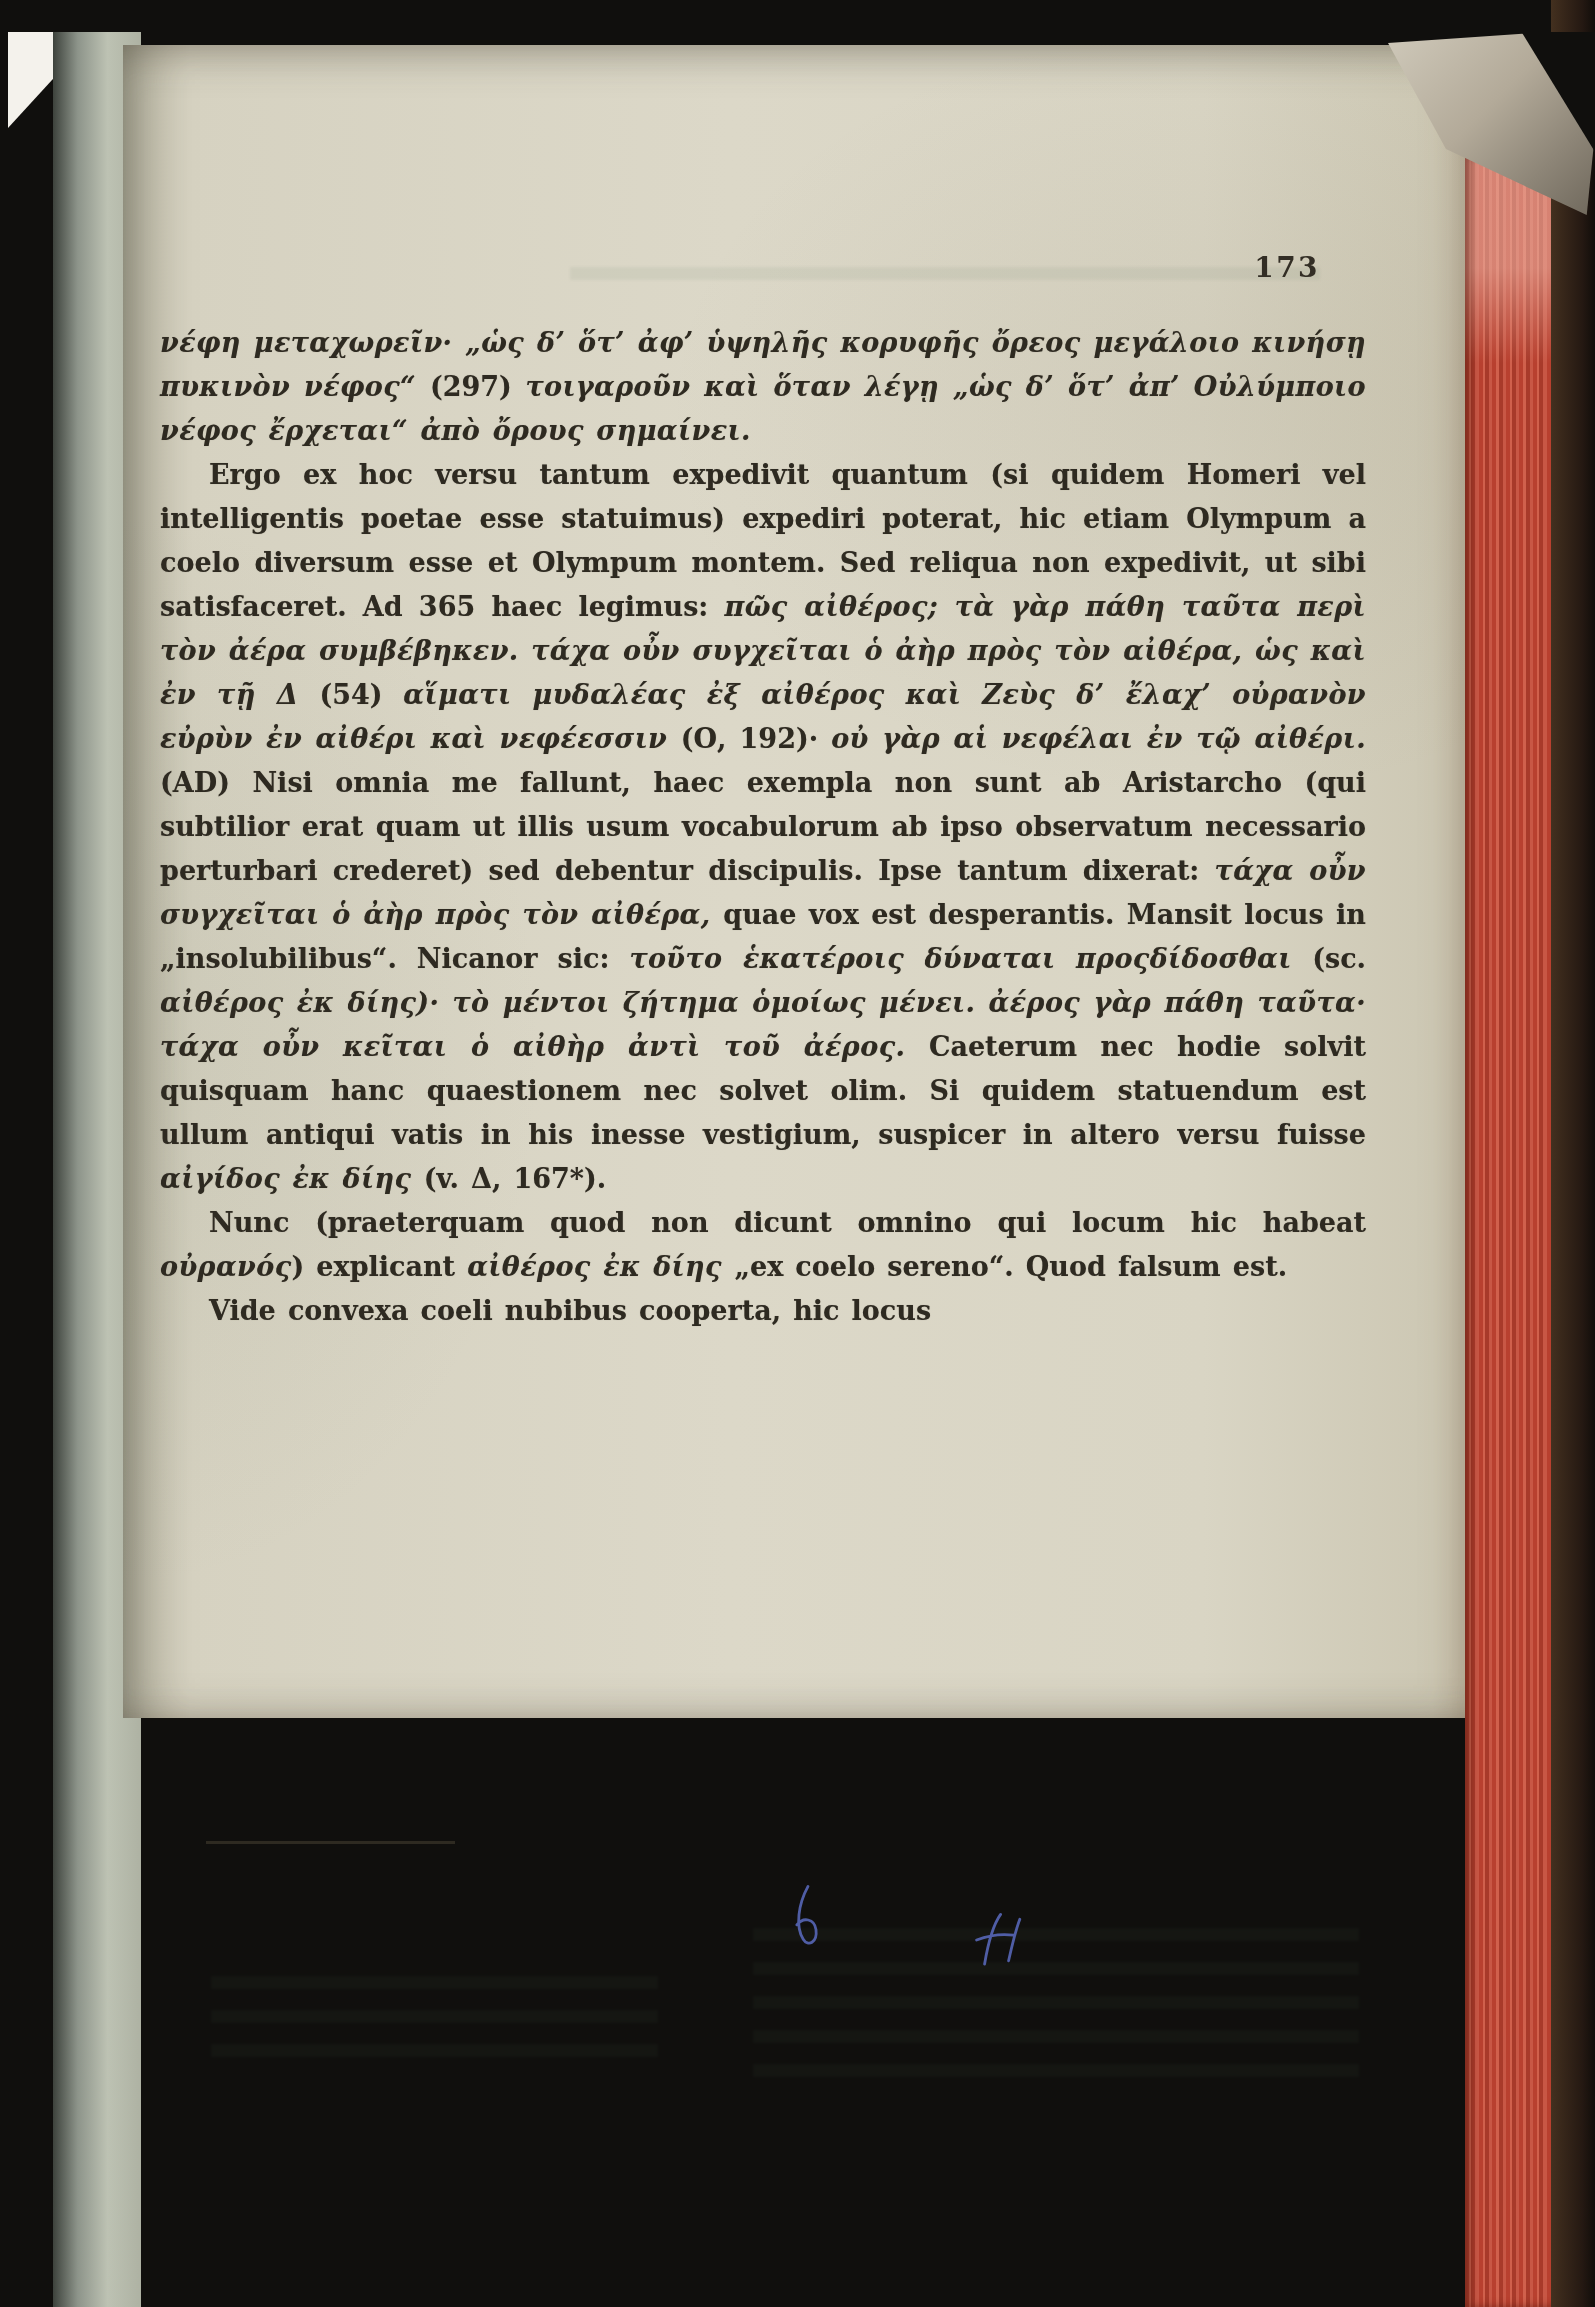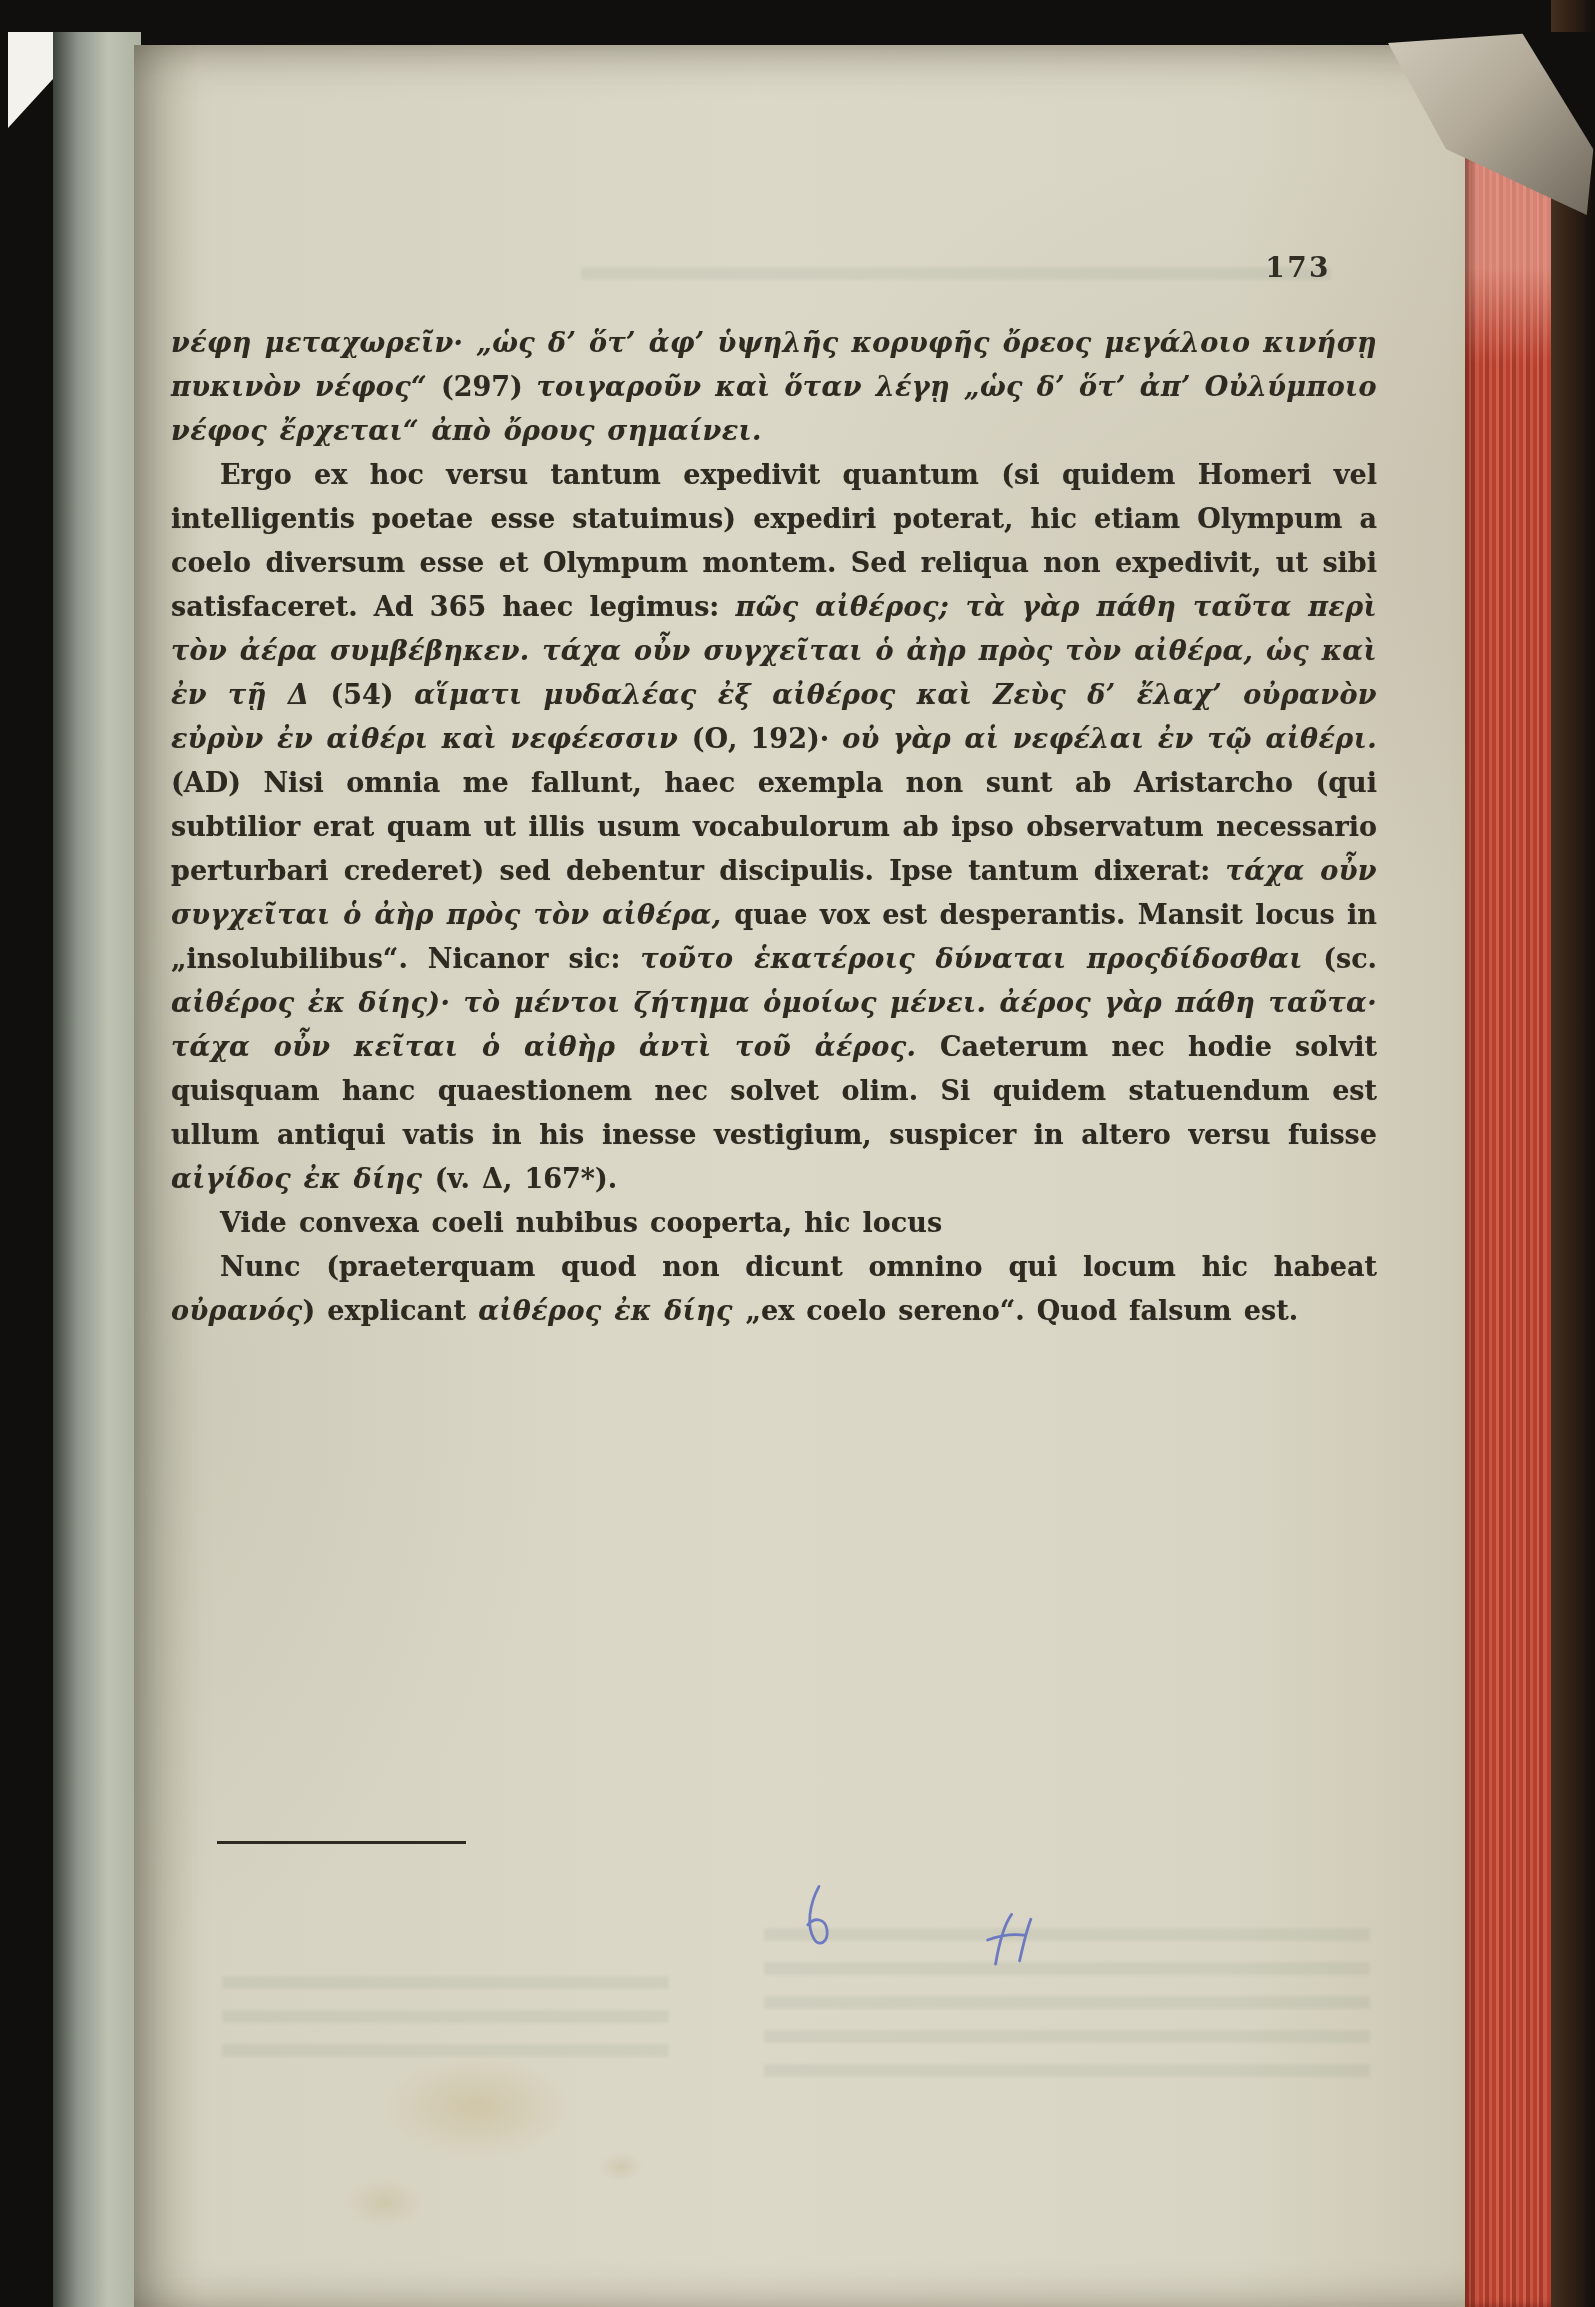--- a/index.html
+++ b/index.html
@@ -16,34 +16,33 @@
     background:#f4f2ec;
     clip-path:polygon(0 0,100% 0,0 100%);
   }
   
   .left-page-edge{
     position:absolute;left:53px;top:32px;width:88px;height:2275px;
     background:linear-gradient(90deg,#3d423c 0%,#8d948a 28%,#bdc2b3 62%,#aeb2a3 100%);
   }
   
   .page{
-    position:absolute;left:134px;top:45px;width:1350px;height:2262px;
+    position:absolute;left:123px;top:45px;width:1350px;height:1673px;
     background:
       radial-gradient(ellipse 136px 76px at 343px 2062px, rgba(185,160,95,.28), transparent 70%),
       radial-gradient(ellipse 56px 36px at 251px 2158px, rgba(175,155,95,.22), transparent 70%),
       radial-gradient(ellipse 32px 21px at 487px 2122px, rgba(170,150,95,.2), transparent 70%),
       radial-gradient(ellipse 718px 519px at 80% 22%, rgba(130,120,95,.10), transparent 75%),
       radial-gradient(ellipse 558px 718px at 0% 60%, rgba(150,155,135,.16), transparent 75%),
       linear-gradient(90deg,#c6c2ae 0%,#d6d2c1 5%,#dcd8c8 45%,#d9d5c4 80%,#cdc8b4 97%,#bfb9a3 100%);
     box-shadow:
       inset 37px 0 56px -27px rgba(55,58,48,.5),
       inset -27px 0 48px -24px rgba(125,90,70,.35),
       inset 0 32px 48px -32px rgba(80,75,60,.45),
       inset 0 -24px 48px -32px rgba(90,80,60,.35);
-    padding-left: 22px;
   }
   
   .ghost{
     position:absolute;opacity:.08;
     background:repeating-linear-gradient(180deg,#4d6a52 0 12.8px,transparent 12.8px 34px);
     filter:blur(1.6px);
   }
   .ghost.g1{left:447px;top:222px;width:750px;height:34px;}
   .ghost.g2{left:630px;top:1883px;width:606px;height:160px;}
   .ghost.g3{left:88px;top:1931px;width:447px;height:88px;}
@@ -113,22 +112,22 @@
 <div class="page">
   <div class="ghost g1"></div>
   <div class="ghost g2"></div>
   <div class="ghost g3"></div>
 
   <div class="page-number">173</div>
 
   <div class="text-body">
       <p class="para"><span class="greek">νέφη μεταχωρεῖν· „ὡς δ’ ὅτ’ ἀφ’ ὑψηλῆς κορυφῆς ὄρεος μεγάλοιο κινήσῃ πυκινὸν νέφος“ </span><span class="latin">(297) </span><span class="greek">τοιγαροῦν καὶ ὅταν λέγῃ „ὡς δ’ ὅτ’ ἀπ’ Οὐλύμποιο νέφος ἔρχεται“ ἀπὸ ὄρους σημαίνει.</span></p>
       <p class="para indent"><span class="latin">Ergo ex hoc versu tantum expedivit quantum (si quidem Homeri vel intelligentis poetae esse statuimus) expediri poterat, hic etiam Olympum a coelo diversum esse et Olympum montem.  Sed reliqua non expedivit, ut sibi satisfaceret.  Ad 365 haec legimus: </span><span class="greek">πῶς αἰθέρος; τὰ γὰρ πάθη ταῦτα περὶ τὸν ἀέρα συμβέβηκεν. τάχα οὖν συγχεῖται ὁ ἀὴρ πρὸς τὸν αἰθέρα, ὡς καὶ ἐν τῇ Δ </span><span class="latin">(54) </span><span class="greek">αἵματι μυδαλέας ἐξ αἰθέρος καὶ Ζεὺς δ’ ἔλαχ’ οὐρανὸν εὐρὺν ἐν αἰθέρι καὶ νεφέεσσιν </span><span class="latin">(Ο, 192)· </span><span class="greek">οὐ γὰρ αἱ νεφέλαι ἐν τῷ αἰθέρι. </span><span class="latin">(AD) Nisi omnia me fallunt, haec exempla non sunt ab Aristarcho (qui subtilior erat quam ut illis usum vocabulorum ab ipso observatum necessario perturbari crederet) sed debentur discipulis.  Ipse tantum dixerat: </span><span class="greek">τάχα οὖν συγχεῖται ὁ ἀὴρ πρὸς τὸν αἰθέρα, </span><span class="latin">quae vox est desperantis.  Mansit locus in „insolubilibus“.  Nicanor sic: </span><span class="greek">τοῦτο ἑκατέροις δύναται προςδίδοσθαι </span><span class="latin">(sc. </span><span class="greek">αἰθέρος ἐκ δίης)· τὸ μέντοι ζήτημα ὁμοίως μένει. ἀέρος γὰρ πάθη ταῦτα· τάχα οὖν κεῖται ὁ αἰθὴρ ἀντὶ τοῦ ἀέρος. </span><span class="latin">Caeterum nec hodie solvit quisquam hanc quaestionem nec solvet olim.  Si quidem statuendum est ullum antiqui vatis in his inesse vestigium, suspicer in altero versu fuisse </span><span class="greek">αἰγίδος ἐκ δίης </span><span class="latin">(v. Δ, 167*).</span></p>
+      <p class="para indent"><span class="latin">Nunc (praeterquam quod non dicunt omnino qui locum hic habeat </span><span class="greek">οὐρανός</span><span class="latin">) explicant </span><span class="greek">αἰθέρος ἐκ δίης </span><span class="latin">„ex coelo sereno“.  Quod falsum est.</span></p>
       <p class="para indent"><span class="latin">Vide convexa coeli nubibus cooperta, hic locus</span></p>
-      <p class="para indent"><span class="latin">Nunc (praeterquam quod non dicunt omnino qui locum hic habeat </span><span class="greek">οὐρανός</span><span class="latin">) explicant </span><span class="greek">αἰθέρος ἐκ δίης </span><span class="latin">„ex coelo sereno“.  Quod falsum est.</span></p>
     </div>
 
   <div class="footnote-rule"></div>
 
   <svg class="ink-mark ink1" width="48" height="72" viewBox="0 0 60 90">
     <path d="M30 8 C 18 30, 14 58, 24 74 C 30 84, 42 78, 40 62 C 38 48, 24 46, 16 56" stroke="#5b6bc0" stroke-width="3.5" fill="none" stroke-linecap="round"></path>
   </svg>
   <svg class="ink-mark ink2" width="64" height="64" viewBox="0 0 80 80">
     <path d="M22 70 C 26 46, 32 22, 42 8 M12 40 C 28 34, 44 32, 58 34 M52 66 C 56 48, 60 30, 66 14" stroke="#5b6bc0" stroke-width="3.5" fill="none" stroke-linecap="round"></path>
   </svg>

